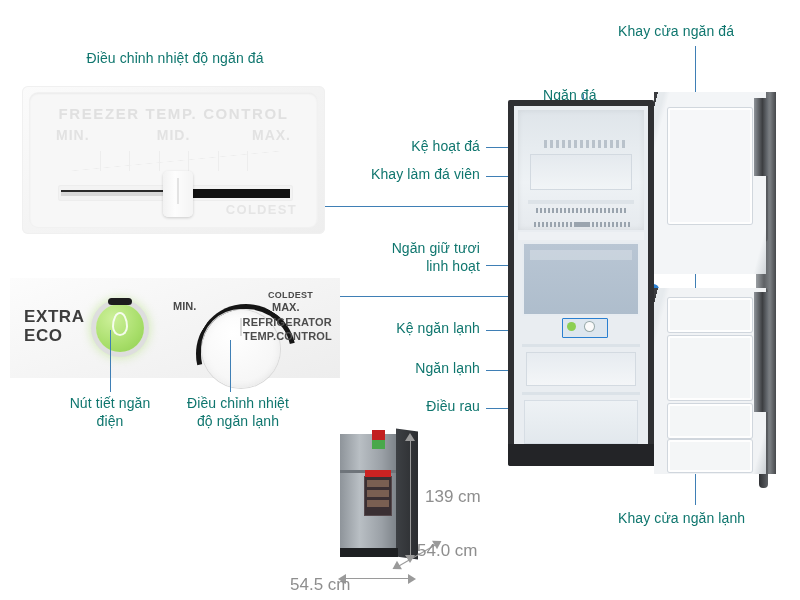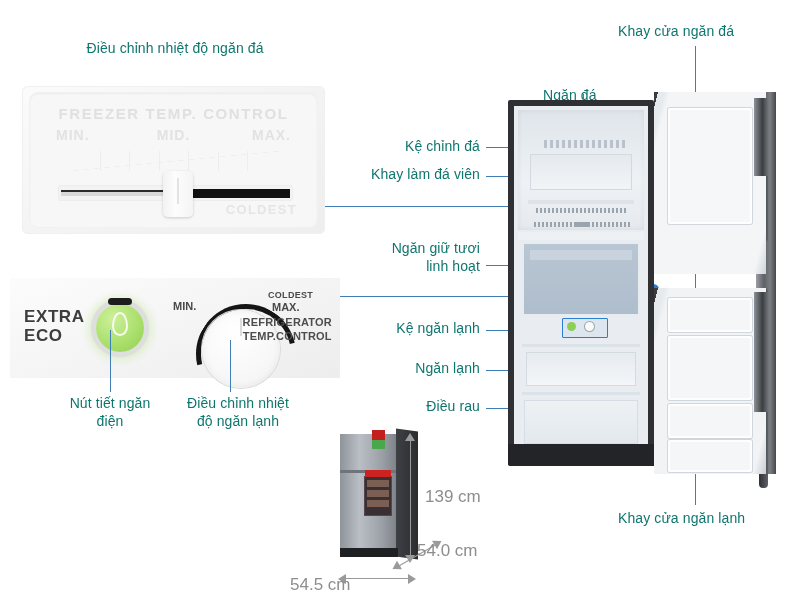--- a/index.html
+++ b/index.html
@@ -69,21 +69,21 @@
   .knob-coldest{position:absolute;left:258px;top:12px;font-size:9px;font-weight:bold;color:#4a4a4a;letter-spacing:.3px;}
   .knob-max{position:absolute;left:262px;top:23px;font-size:11px;font-weight:bold;color:#4a4a4a;}
   .knob{position:absolute;left:192px;top:32px;width:78px;height:78px;border-radius:50%;
     background:radial-gradient(circle at 40% 30%,#ffffff,#f6f6f6 70%,#e9e9e9);
     box-shadow:0 0 0 1px #d8d8d8, inset 0 0 8px rgba(0,0,0,.05);}
   .knob::after{content:"";position:absolute;left:50%;top:8px;margin-left:-1px;width:2px;height:18px;background:#dcdcdc;}
   .knob-arc{position:absolute;left:186px;top:26px;width:90px;height:90px;border-radius:50%;
     border:5px solid transparent;border-top-color:#151515;border-right-color:#151515;
     transform:rotate(-58deg);}
   .refrig-text{position:absolute;right:8px;top:38px;font-size:11px;font-weight:bold;color:#4d4d4d;
-    line-height:1.25;letter-spacing:.2px;text-align:center;}
+    line-height:1.25;letter-spacing:.2px;text-align:right;}
 
   
   #fridge{left:508px;top:92px;width:268px;height:382px;}
   .cab{position:absolute;left:0;top:8px;width:146px;height:366px;background:#2f3033;border-radius:2px;}
   .cab-in{position:absolute;left:6px;top:6px;right:6px;bottom:18px;background:#e9edf1;}
   .fz-cav{position:absolute;left:4px;top:4px;right:4px;height:120px;
     background:linear-gradient(to bottom,#dfe5ea,#eef2f5 60%,#e6eaee);box-shadow:inset 0 0 6px rgba(0,0,0,.07);}
   .fz-basket{position:absolute;left:12px;top:44px;right:12px;height:36px;
     background:linear-gradient(to bottom,#e4e9ee,#f2f5f7);box-shadow:inset 0 0 0 1px #d2d9e0;}
   .fz-grid{position:absolute;left:26px;top:30px;width:84px;height:8px;
@@ -137,21 +137,21 @@
   .mini-disp i{position:absolute;left:2px;width:22px;height:7px;background:#7a5f52;}
 
   .arrow-v{position:absolute;background:#9a9a9a;width:1px;}
   .arrow-h{position:absolute;background:#9a9a9a;height:1px;}
   .ah{position:absolute;width:0;height:0;}
   .dim-text{position:absolute;font-size:17px;color:#8e8e8e;}
 </style>
 </head>
 <body>
 
-<div class="label c" style="left:20px;top:40px;width:310px;">Điều chỉnh nhiệt độ ngăn đá</div>
+<div class="label c" style="left:20px;top:50px;width:310px;">Điều chỉnh nhiệt độ ngăn đá</div>
 
 <div id="freezer-panel" class="abs">
   <div class="inner">
     <div class="fz-title">FREEZER  TEMP.  CONTROL</div>
     <div class="fz-min">MIN.</div>
     <div class="fz-mid">MID.</div>
     <div class="fz-max">MAX.</div>
     <div class="fz-wedge">
       <i style="left:14%"></i>
         <i style="left:28%"></i>
@@ -190,21 +190,21 @@
 
 <div class="vline" style="left:110px;top:330px;height:62px;"></div>
 <div class="label c" style="left:40px;top:395px;width:140px;">Nút tiết ngăn
 điện</div>
 <div class="vline" style="left:230px;top:340px;height:52px;"></div>
 <div class="label c" style="left:168px;top:395px;width:140px;">Điều chỉnh nhiệt
 độ ngăn lạnh</div>
 
 <div class="line" style="left:340px;top:296px;width:230px;"></div>
 
-<div class="label r" style="left:330px;top:138px;width:150px;">Kệ chỉnh đá</div>
+<div class="label r" style="left:330px;top:138px;width:150px;">Kệ hoạt đá</div>
 <div class="line" style="left:486px;top:147px;width:74px;"></div>
 <div class="vline" style="left:560px;top:147px;height:26px;"></div>
 <div class="dot sm" style="left:556px;top:168px;"></div>
 
 <div class="label r" style="left:330px;top:166px;width:150px;">Khay làm đá viên</div>
 <div class="line" style="left:486px;top:176px;width:50px;"></div>
 <div class="dot sm" style="left:533px;top:171px;"></div>
 
 <div class="label r" style="left:330px;top:240px;width:150px;white-space:pre-line;">Ngăn giữ tươi
 linh hoạt</div>

